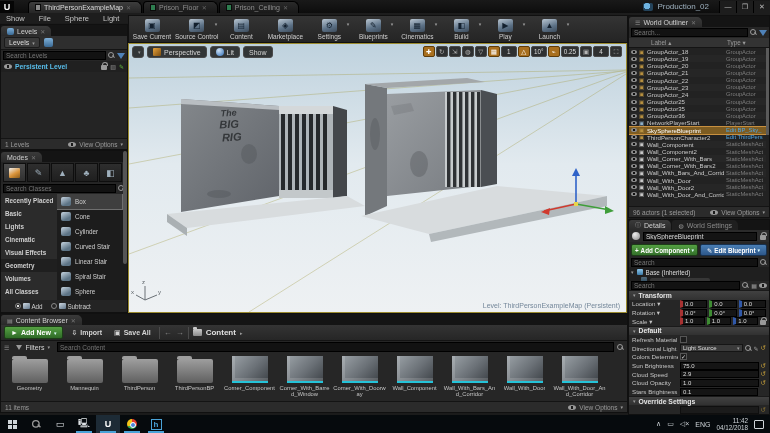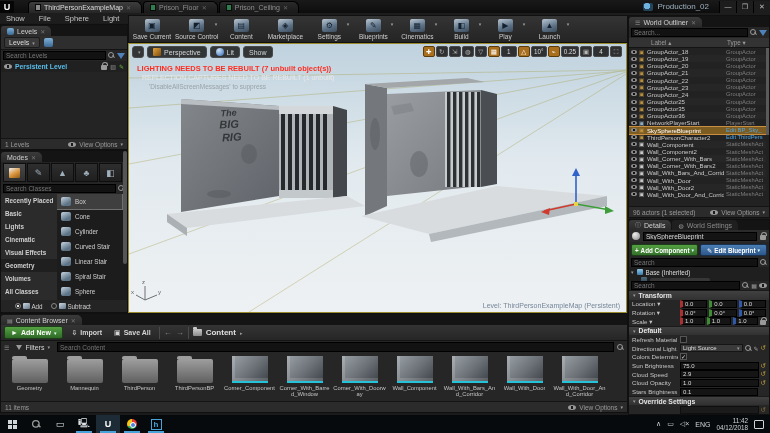--- a/index.html
+++ b/index.html
@@ -524,25 +524,20 @@
       <span class="vchip">1</span>
       <span class="vtool on">△</span>
       <span class="vchip">10°</span>
       <span class="vtool on">⌁</span>
       <span class="vchip">0.25</span>
       <span class="vtool">▣</span>
       <span class="vchip">4</span>
       <span class="vtool">⛶</span>
     </div>
 
-    <div class="vp-warn">
-      <div class="w1">LIGHTING NEEDS TO BE REBUILT (7 unbuilt object(s))</div>
-      <div class="w2">REFLECTION CAPTURES NEED TO BE REBUILT (1 unbuilt)</div>
-      <div class="w3">'DisableAllScreenMessages' to suppress</div>
-    </div>
 
     <div class="vp-level">Level: ThirdPersonExampleMap (Persistent)</div>
   </div>
 
   <div id="outliner" class="abs">
     <div class="ptab-row">
       <div class="ptab">
         <span class="mini-ico">☰</span>
         <span>World Outliner</span>
         <span class="px">✕</span>

